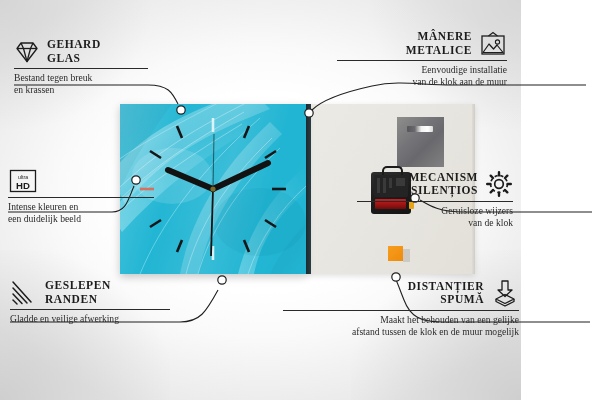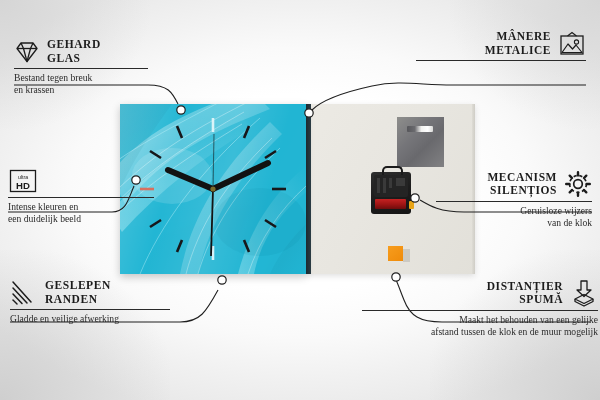--- a/index.html
+++ b/index.html
@@ -2,21 +2,21 @@
 <html><head>
 <meta charset="utf-8">
 <style>
   html,body{margin:0;padding:0;}
   body{
     width:600px;height:400px;overflow:hidden;
     font-family:"Liberation Serif", serif;
     background:#ffffff;
   }
   #stage{
-    position:relative;width:600px;height:400px;
+    position:relative;width:521px;height:400px;
     background:
       radial-gradient(ellipse 62% 58% at 50% 48%, #ffffff 0%, #ffffff 42%, #fafafa 62%, #f1f1f1 80%, #e8e8e8 100%);
   }
   .corner-shade{position:absolute;pointer-events:none;}
   .cs-tl{left:0;top:0;width:150px;height:130px;background:radial-gradient(ellipse at 0% 0%, rgba(198,198,198,.55) 0%, rgba(198,198,198,0) 72%);}
   .cs-tr{right:0;top:0;width:150px;height:130px;background:radial-gradient(ellipse at 100% 0%, rgba(198,198,198,.5) 0%, rgba(198,198,198,0) 72%);}
   .cs-bl{left:0;bottom:0;width:170px;height:150px;background:radial-gradient(ellipse at 0% 100%, rgba(190,190,190,.6) 0%, rgba(190,190,190,0) 74%);}
   .cs-br{right:0;bottom:0;width:170px;height:150px;background:radial-gradient(ellipse at 100% 100%, rgba(190,190,190,.6) 0%, rgba(190,190,190,0) 74%);}
 
   
@@ -296,20 +296,22 @@
       <div class="feat-title ralign">MÂNERE
 METALICE</div>
       <svg class="ficon" width="28" height="26" viewBox="0 0 28 26">
         <path d="M9.5,5 L14,1.5 L18.5,5" fill="none" stroke="#1c1c1c" stroke-width="1.2"></path>
         <rect x="3" y="5" width="22" height="18" fill="none" stroke="#1c1c1c" stroke-width="1.3"></rect>
         <circle cx="18.5" cy="11" r="2.1" fill="none" stroke="#1c1c1c" stroke-width="1.1"></circle>
         <path d="M4,21.5 L10,13 L14.5,18 L18,14 L24,21.5 Z" fill="none" stroke="#1c1c1c" stroke-width="1.2" stroke-linejoin="round"></path>
       </svg>
     </div>
     <div class="feat-rule" style="width:170px;"></div>
+    <div class="feat-desc ralign">Eenvoudige installatie
+van de klok aan de muur</div>
   </div>
 
   <div class="feature" style="right:8px;top:170px;width:156px;">
     <div class="feat-head right">
       <div class="feat-title ralign">MECANISM
 SILENȚIOS</div>
       <svg class="ficon" width="28" height="28" viewBox="0 0 28 28">
         <g fill="none" stroke="#1c1c1c" stroke-width="1.7">
           <circle cx="14" cy="14" r="4.3"></circle>
           <path d="M14,2.2 L14,5.4 M14,22.6 L14,25.8 M2.2,14 L5.4,14 M22.6,14 L25.8,14

